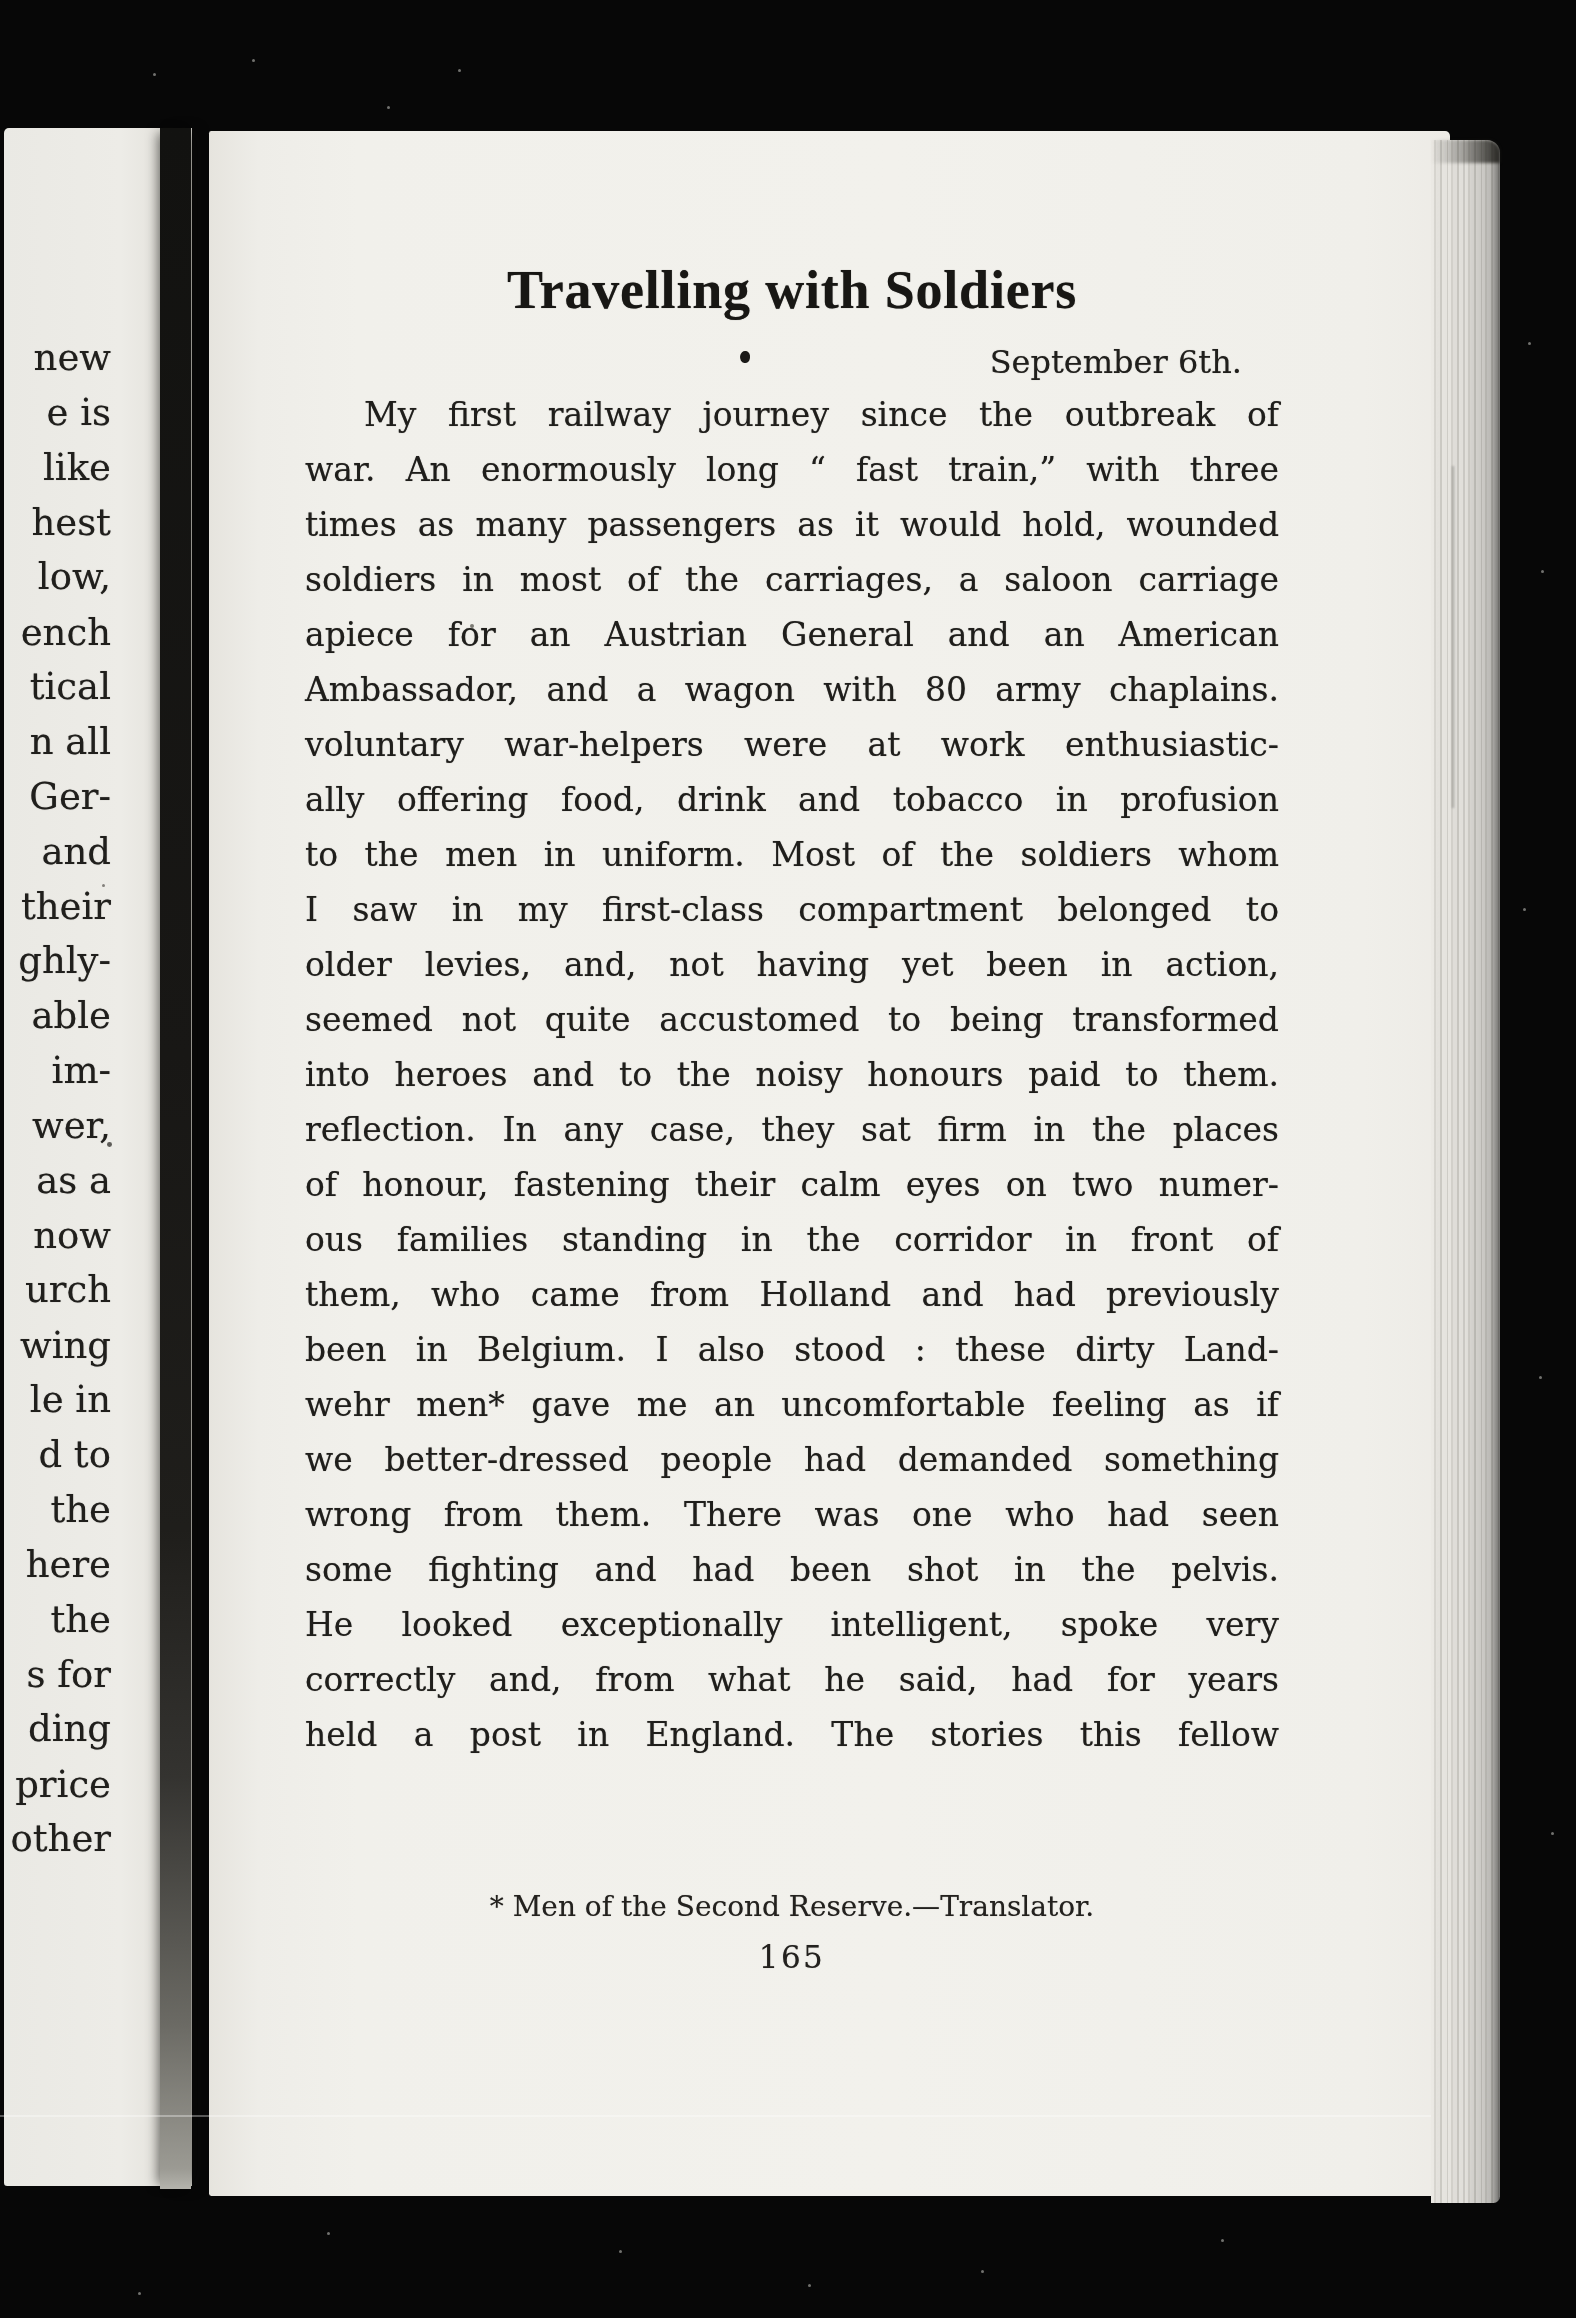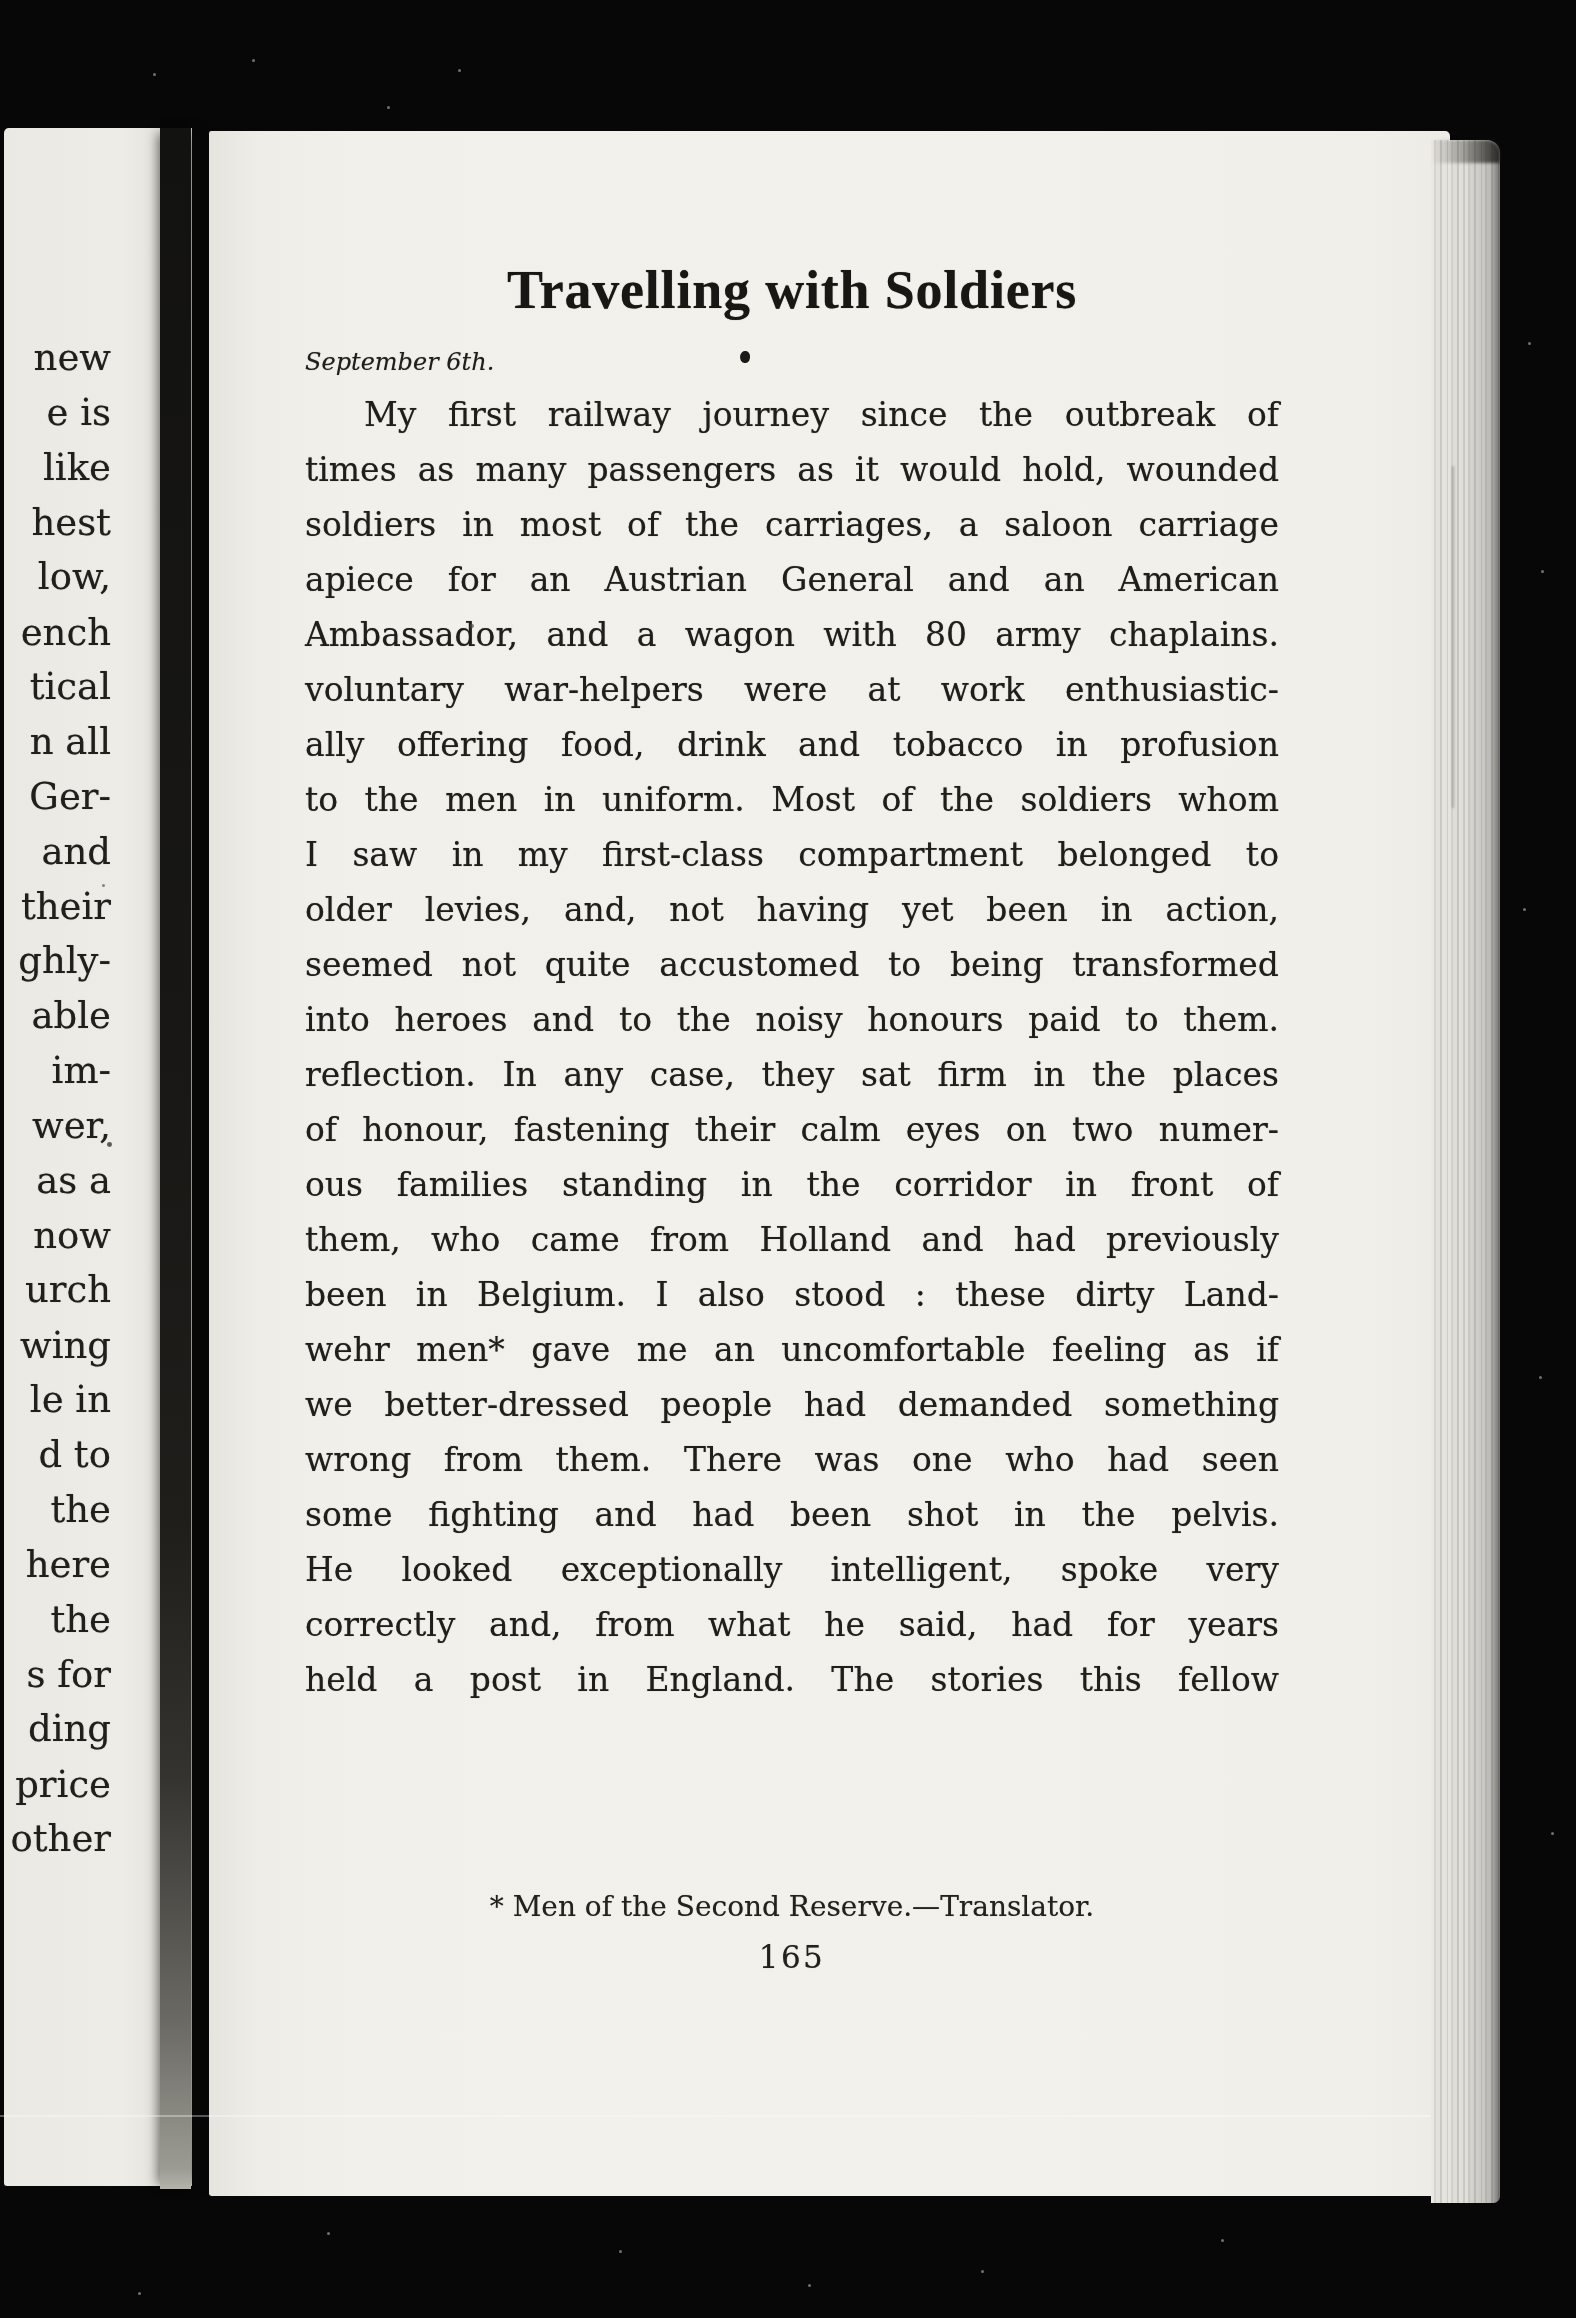--- a/index.html
+++ b/index.html
@@ -25,21 +25,21 @@
   .page{position:absolute;left:209px;top:131px;width:1241px;height:2065px;
     border-radius:2.4px 4.9px 3.3px 2.4px;
     background:linear-gradient(90deg,#e6e4de 0%,#eeede8 4%,#f1f0eb 12%,#f2f1ec 55%,#f0efea 93%,#edebe6 100%);}
   .title{position:absolute;left:96px;top:129px;width:974px;margin:0;
     text-align:center;font-family:"Liberation Serif", serif;font-weight:bold;
     font-size:54px;line-height:60px;letter-spacing:0.8px;color:#181714;
     text-shadow:0 0 0.8px rgba(20,19,16,.6);}
   .fleuron{position:absolute;left:531px;top:220px;width:9.8px;height:12.2px;
     background:#1b1a18;border-radius:50% 50% 46% 54%;transform:rotate(8deg);}
   .dateline{position:absolute;left:96px;top:208px;width:974px;box-sizing:border-box;
-    padding-right:37px;font-style:italic;font-size:24px;line-height:47px;
+    padding-right:37px;text-align:right;font-size:32px;line-height:47px;
     color:#201f1c;text-shadow:0 0 0.8px rgba(32,30,27,.5);}
   .body-text{position:absolute;left:96px;top:256px;width:974px;font-size:33px;
     color:#1f1e1b;text-shadow:0 0 0.8px rgba(30,28,25,.55);}
   .jline{display:block;height:55px;line-height:55px;
     text-align:justify;text-align-last:justify;}
   .jline:first-child{text-indent:59px;}
   .footnote{position:absolute;left:96px;top:1756px;width:974px;text-align:center;
     font-size:28px;line-height:39px;color:#23211e;text-shadow:0 0 0.8px rgba(32,30,27,.45);}
   .fn-translator{}
   .pagenum{position:absolute;left:96px;top:1805px;width:974px;text-align:center;
@@ -109,20 +109,21 @@
   </div>
 
   <div class="gutter"></div>
 
   <div class="page">
     <h1 class="title">Travelling with Soldiers</h1>
     <span class="fleuron"></span>
     <div class="dateline">September 6th.</div>
     <div class="body-text">
         <span class="jline">My first railway journey since the outbreak of</span>
+        <span class="jline">war.  An enormously long “ fast train,” with three</span>
         <span class="jline">times as many passengers as it would hold, wounded</span>
         <span class="jline">soldiers in most of the carriages, a saloon carriage</span>
         <span class="jline">apiece for an Austrian General and an American</span>
         <span class="jline">Ambassador, and a wagon with 80 army chaplains.</span>
         <span class="jline">voluntary war-helpers were at work enthusiastic-</span>
         <span class="jline">ally offering food, drink and tobacco in profusion</span>
         <span class="jline">to the men in uniform.  Most of the soldiers whom</span>
         <span class="jline">I saw in my first-class compartment belonged to</span>
         <span class="jline">older levies, and, not having yet been in action,</span>
         <span class="jline">seemed not quite accustomed to being transformed</span>

